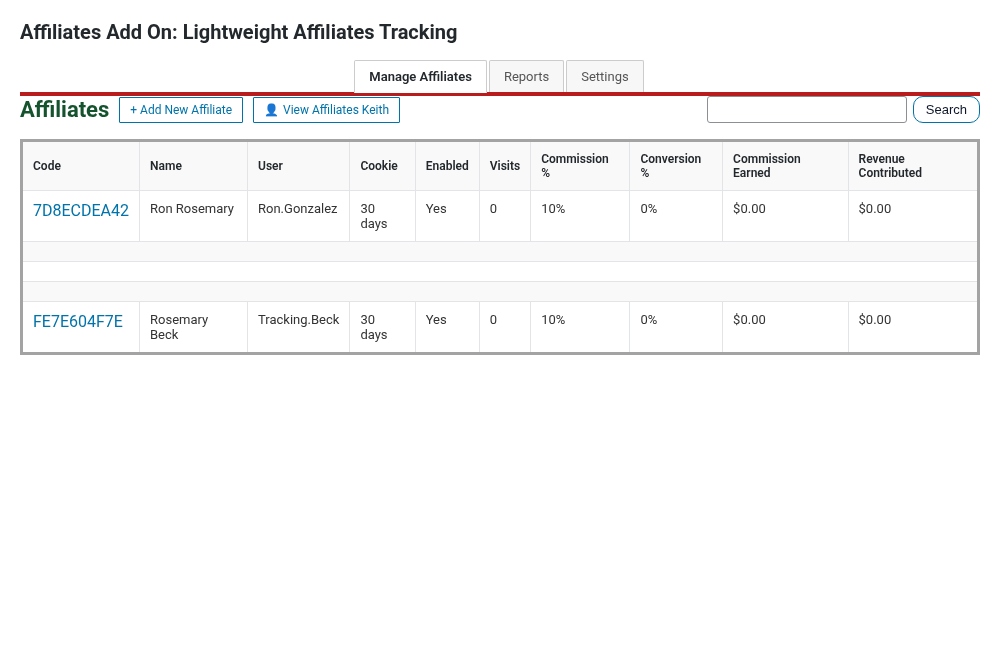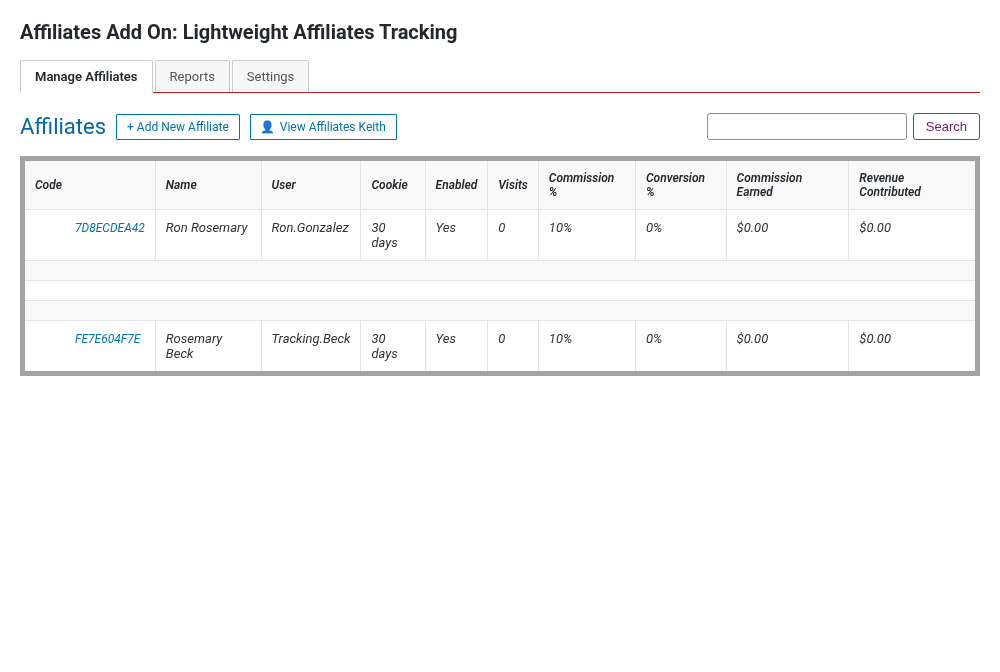--- a/index.html
+++ b/index.html
@@ -18,22 +18,22 @@
       min-height: 672px;
     }
     .page-title {
       font-size: 20px;
       font-weight: 700;
       margin-bottom: 16px;
       color: #23282d;
     }
     .tabs {
       display: flex;
-      border-bottom: 1px solid #b91c1c;
-      margin-bottom: 20px;
+      border-bottom: 4px solid #b91c1c;
+      justify-content: center;
     }
     .tab {
       padding: 8px 14px;
       border: 1px solid #ccc;
       border-bottom: none;
       background: #f7f7f7;
       cursor: pointer;
       font-size: 13px;
       color: #555;
       margin-right: 2px;
@@ -53,22 +53,22 @@
       justify-content: space-between;
       margin-bottom: 16px;
     }
     .affiliates-header-left {
       display: flex;
       align-items: center;
       gap: 10px;
     }
     .affiliates-title {
       font-size: 22px;
-      font-weight: 400;
-      color: #0369a1;
+      font-weight: 700;
+      color: #14532d;
     }
     .btn {
       display: inline-flex;
       align-items: center;
       gap: 4px;
       padding: 5px 10px;
       border: 1px solid #0073aa;
       border-radius: 1px;
       background: #fff;
       color: #0073aa;
@@ -84,31 +84,30 @@
     .search-input {
       width: 200px;
       padding: 5px 8px;
       border: 1px solid #8c8f94;
       border-radius: 3px;
       font-size: 13px;
     }
     .search-btn {
       padding: 5px 12px;
       border: 1px solid #0073aa;
-      border-radius: 3px;
-      background: #fff;
-      color: #701a75;
+      border-radius: 10px;
+      background: #fff;
+      color: #0f172a;
       font-size: 13px;
       cursor: pointer;
     }
     .affiliates-table {
       width: 100%;
       border-collapse: collapse;
-      border: 5px solid #a3a3a3;
-      font-style: italic;
+      border: 3px solid #a3a3a3;
     }
     .affiliates-table th {
       background: #f9f9f9;
       border: 1px solid #e2e4e7;
       padding: 10px 10px;
       text-align: left;
       font-weight: 600;
       font-size: 12px;
       color: #23282d;
     }
@@ -120,22 +119,21 @@
     }
     .affiliates-table tr:nth-child(even) td {
       background: #f9f9f9;
     }
     .affiliates-table tr td {
       background: #fff;
     }
     .code-link {
       color: #0073aa;
       text-decoration: none;
-      font-size: 12px;
-      margin-left: 40px;
+      font-size: 16px;
     }
     .user-link {
       color: #0073aa;
       text-decoration: none;
     }
     .row-separator td {
       height: 30px;
       padding: 4px 10px;
       border-left: 1px solid #e2e4e7;
       border-right: 1px solid #e2e4e7;

